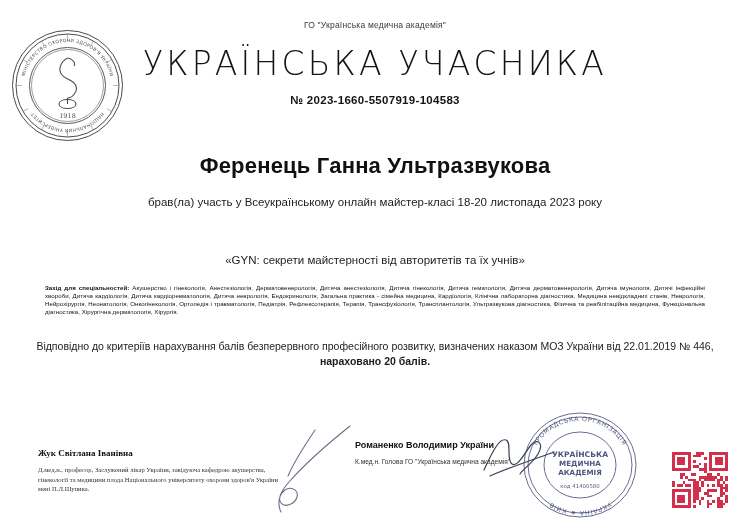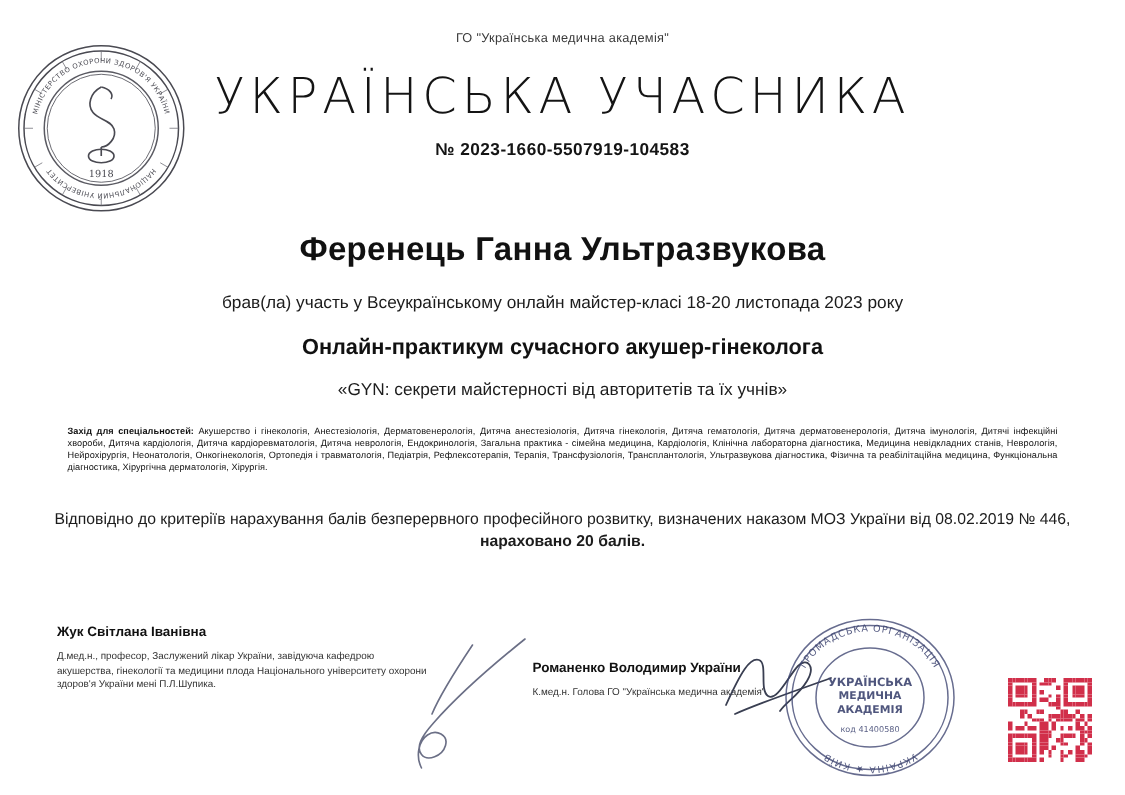--- a/index.html
+++ b/index.html
@@ -64,21 +64,21 @@
 
   
   .points{
     position:absolute;top:339px;left:0;width:750px;text-align:center;
     font-size:10.5px;color:#1c1c1c;line-height:15px;
   }
   .points b{font-weight:700;}
 
   
   .sig{position:absolute;}
-  .sig-left{left:38px;top:416px;width:250px;}
+  .sig-left{left:38px;top:448px;width:250px;font-family:Liberation Serif, serif;}
   .sig-right{left:355px;top:440px;width:215px;}
   .sig-name{font-size:9px;font-weight:700;color:#111;margin-bottom:7px;}
   .sig-desc{font-size:6.6px;line-height:9.6px;color:#333;}
 
   .sig-scribble{position:absolute;}
   .scribble-left{left:255px;top:424px;width:105px;height:95px;}
   .scribble-right{left:480px;top:430px;width:80px;height:55px;}
 
   
   .stamp{position:absolute;left:520px;top:410px;width:120px;height:110px;}
@@ -143,30 +143,29 @@
     </svg>
   </div>
 
 
   <div class="org-line">ГО "Українська медична академія"</div>
   <div class="cert-title">УКРАЇНСЬКА УЧАСНИКА</div>
   <div class="cert-number">№ 2023-1660-5507919-104583</div>
 
   <div class="person">Ференець Ганна Ультразвукова</div>
   <div class="participation">брав(ла) участь у Всеукраїнському онлайн майстер-класі 18-20 листопада 2023 року</div>
-  <div class="course-title">Онлайн-практикум сучасного акушер-гінеколога</div>
   <div class="course-sub">«GYN: секрети майстерності від авторитетів та їх учнів»</div>
 
   <div class="specialties">
     <b>Захід для спеціальностей:</b>
     <span>Акушерство і гінекологія, Анестезіологія, Дерматовенерологія, Дитяча анестезіологія, Дитяча гінекологія, Дитяча гематологія, Дитяча дерматовенерологія, Дитяча імунологія, Дитячі інфекційні хвороби, Дитяча кардіологія, Дитяча кардіоревматологія, Дитяча неврологія, Ендокринологія, Загальна практика - сімейна медицина, Кардіологія, Клінічна лабораторна діагностика, Медицина невідкладних станів, Неврологія, Нейрохірургія, Неонатологія, Онкогінекологія, Ортопедія і травматологія, Педіатрія, Рефлексотерапія, Терапія, Трансфузіологія, Трансплантологія, Ультразвукова діагностика, Фізична та реабілітаційна медицина, Функціональна діагностика, Хірургічна дерматологія, Хірургія.</span>
   </div>
 
   <div class="points">
-    <span>Відповідно до критеріїв нарахування балів безперервного професійного розвитку, визначених наказом МОЗ України від 08.02.2019 № 446,</span><br>
+    <span>Відповідно до критеріїв нарахування балів безперервного професійного розвитку, визначених наказом МОЗ України від 22.01.2019 № 446,</span><br>
     <b>нараховано 20 балів.</b>
   </div>
 
   <div class="sig sig-left">
     <div class="sig-name">Жук Світлана Іванівна</div>
     <div class="sig-desc">Д.мед.н., професор, Заслужений лікар України, завідуюча кафедрою акушерства, гінекології та медицини плода Національного університету охорони здоров'я України мені П.Л.Шупика.</div>
   </div>
 
   <div class="sig-scribble scribble-left">
     <svg viewBox="0 0 105 95" width="105" height="95">

